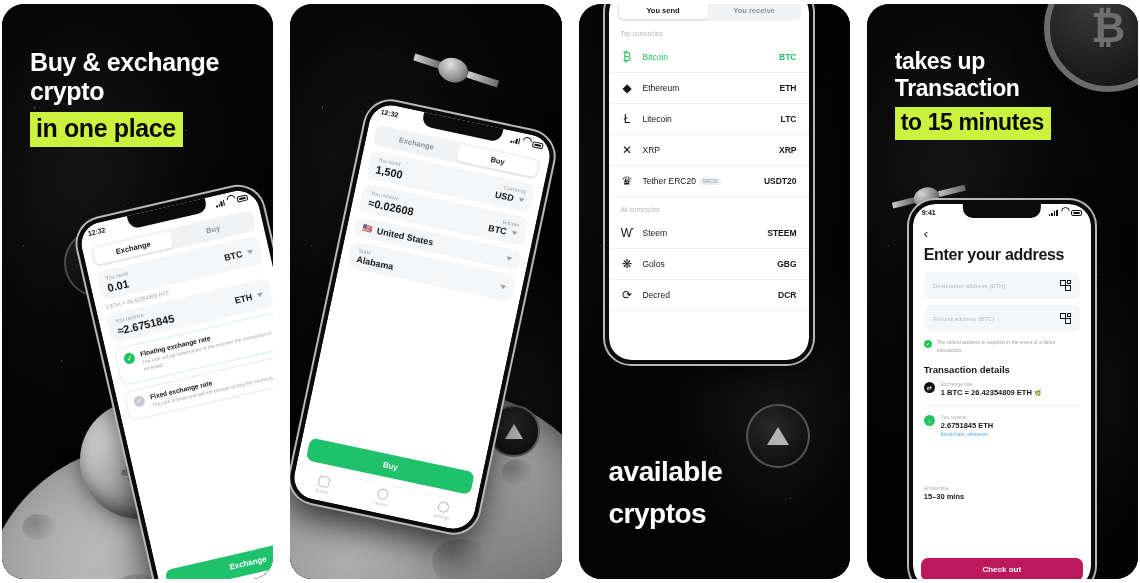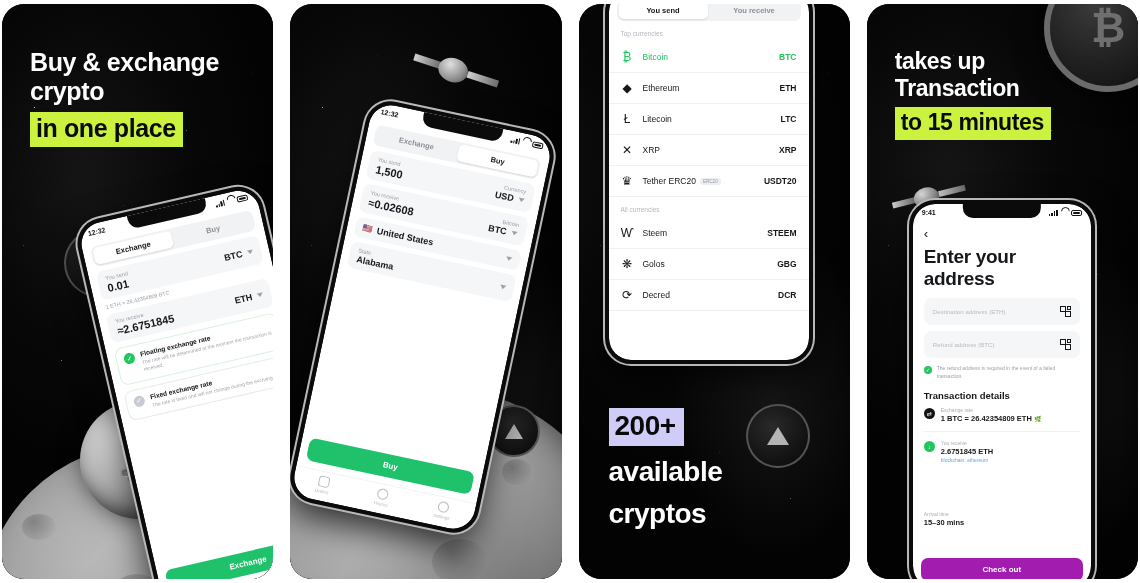--- a/index.html
+++ b/index.html
@@ -250,21 +250,21 @@
   }
   .dot-check.grey { background: #c7cbd1; }
   .opt-title { font-size: 6.6px; font-weight: bold; color: #15171a; }
   .opt-desc { font-size: 5px; color: #a4a8ae; line-height: 1.45; margin-top: 2px; }
 
   .cta {
     margin: auto 8px 7px; background: #1fc16b; color: #fff;
     border-radius: 7px; text-align: center; padding: 7px 0;
     font-size: 8px; font-weight: bold; flex: 0 0 auto;
   }
-  .cta.mint { background: #a21caf; }
+  .cta.mint { background: #be185d; }
   .tabbar {
     display: flex; justify-content: space-around; padding: 4px 0 7px;
     border-top: 1px solid #eef0f2; flex: 0 0 auto;
   }
   .tabbar .tb { display: flex; flex-direction: column; align-items: center; gap: 2px; }
   .tb-ico {
     width: 11px; height: 11px; border: 1.3px solid #b9bdc3; border-radius: 3px;
   }
   .tb-ico.round { border-radius: 50%; }
   .tb-lbl { font-size: 4.6px; color: #b9bdc3; }
@@ -285,21 +285,21 @@
   .crow .ctick { font-size: 8.5px; font-weight: bold; color: #15171a; }
   .crow.active .cico, .crow.active .cname, .crow.active .ctick { color: #22c55e; }
   .badge {
     display: inline-block; background: #eceef1; color: #9aa0a6;
     font-size: 4.6px; padding: 1px 3px; border-radius: 3px;
     margin-left: 4px; vertical-align: middle;
   }
 
   
   .p4-back { font-size: 13px; color: #15171a; padding: 6px 0 0 11px; line-height: 1; flex: 0 0 auto;}
-  .p4-title { font-size: 19px; font-weight: bold; color: #15171a; padding: 6px 11px 8px; letter-spacing: -.3px; flex: 0 0 auto;}
+  .p4-title { font-size: 16px; font-weight: bold; color: #15171a; padding: 6px 11px 8px; letter-spacing: -.3px; flex: 0 0 auto;}
   .addr {
     margin: 0 11px 6px; background: #f5f6f8; border-radius: 7px;
     padding: 8px 9px; display: flex; align-items: center; justify-content: space-between;
     flex: 0 0 auto;
   }
   .addr-ph { font-size: 6.2px; color: #b8bcc2; }
   .qr { width: 11px; height: 11px; position: relative; }
   .qr::before, .qr::after {
     content:''; position:absolute; width:4px; height:4px; border:1.3px solid #15171a;
   }
@@ -572,21 +572,20 @@
         </div>
         <div class="crow">
           <span class="cico">⟳</span>
           <span class="cname">Decred</span>
           <span class="ctick">DCR</span>
         </div>
       </div>
     </div>
 
     <div class="headline-bottom">
-      <span class="hl-hi-violet">200+</span>
       <span class="hl-line">available</span>
       <span class="hl-line">cryptos</span>
     </div>
   </div>
 
   <div class="panel">
     <div class="space"></div>
     <div class="nebula"></div>
 
     <div class="coin-dark" style="right:-34px; top:-40px; width:128px; height:128px;">

